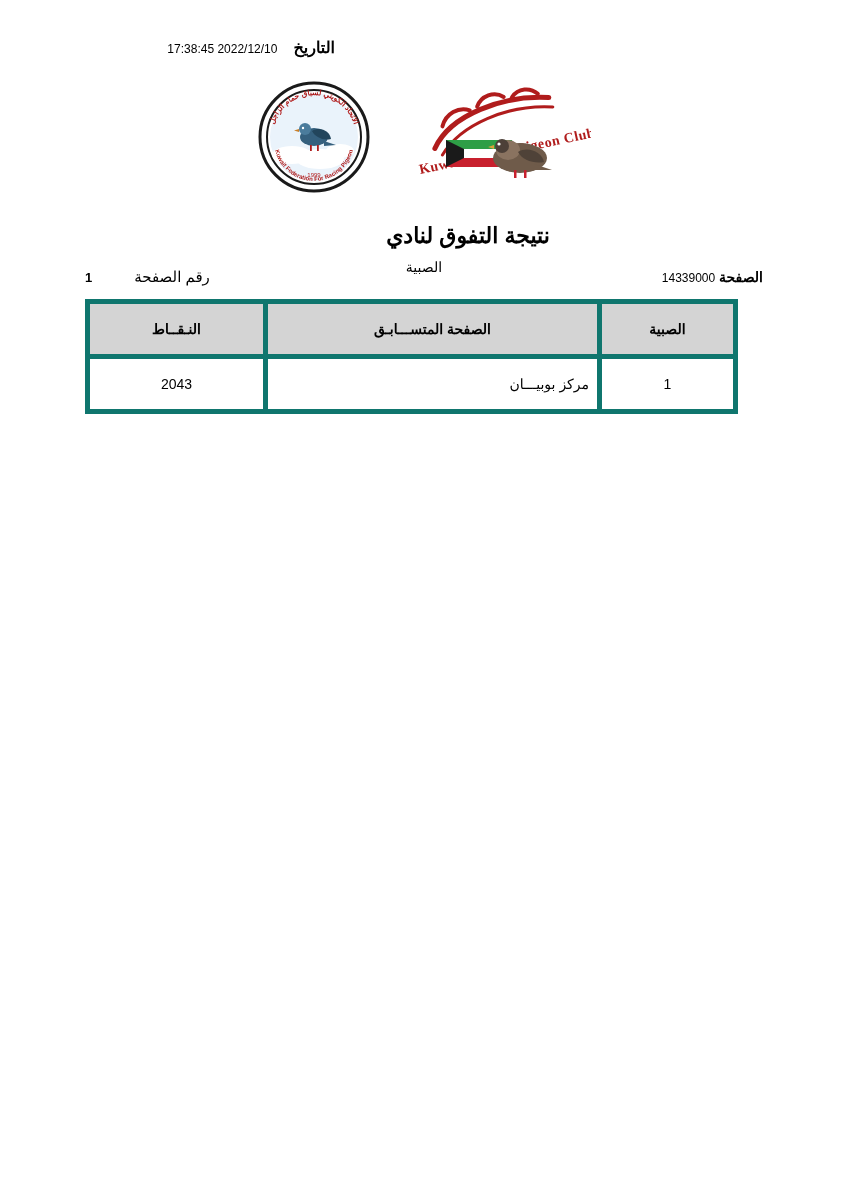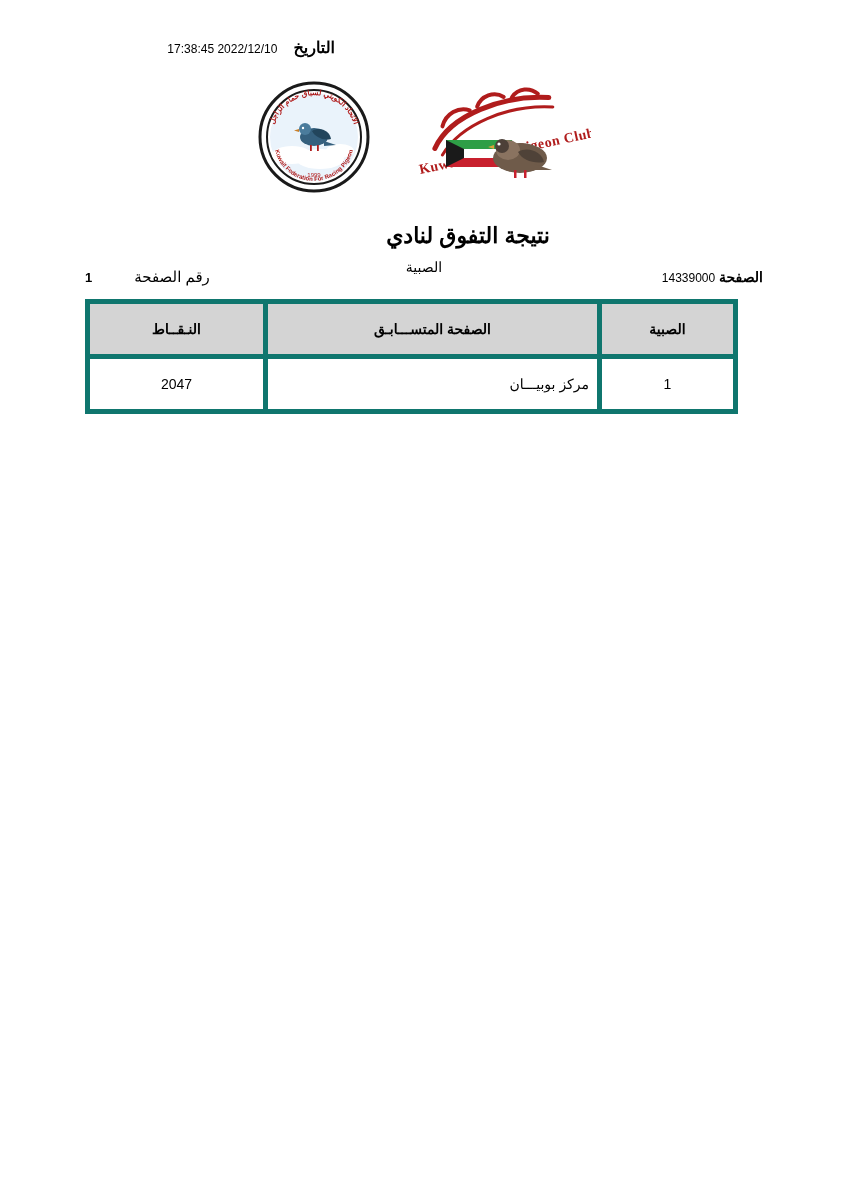--- a/index.html
+++ b/index.html
@@ -273,18 +273,18 @@
       <tr>
         <th>الصبية</th>
         <th>الصفحة المتســـابـق</th>
         <th>النـقــاط</th>
       </tr>
     </thead>
     <tbody>
       <tr>
         <td class="cell-seq">1</td>
         <td class="cell-name">مركز بوبيـــان</td>
-        <td class="cell-points">2047</td>
+        <td class="cell-points">2043</td>
       </tr>
     </tbody>
   </table>
 
 </div>
 
 </body></html>

